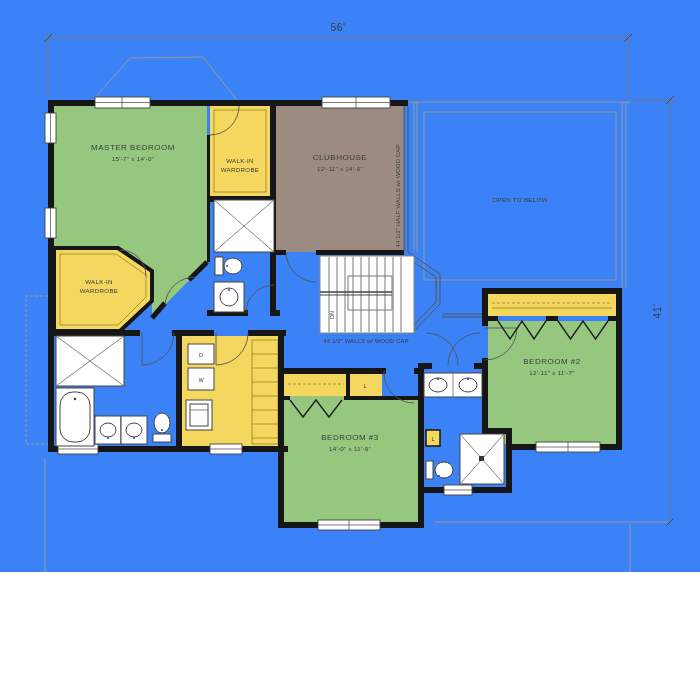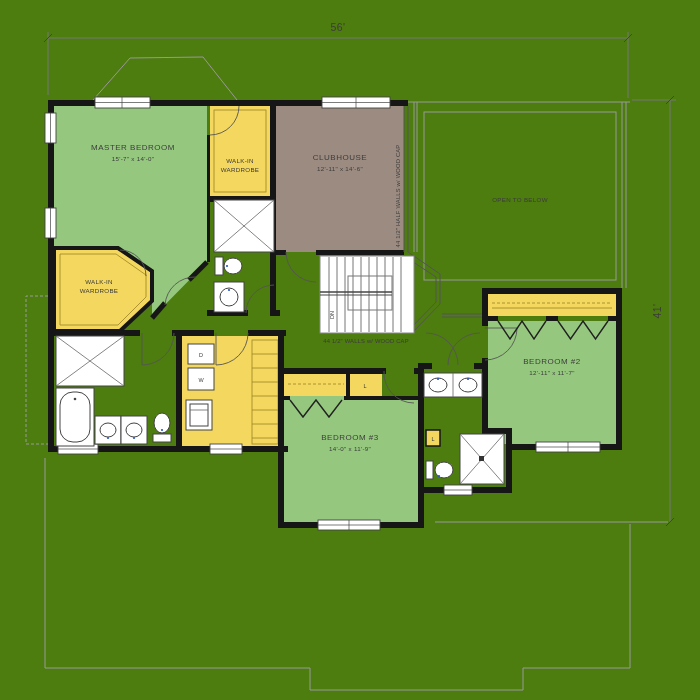--- a/index.html
+++ b/index.html
@@ -1,16 +1,16 @@
 <!DOCTYPE html>
 <html><head>
 <meta charset="utf-8">
 <style>
   html,body{margin:0;padding:0;background:#fff;}
-  .canvas{position:relative;width:700px;height:700px;background:#4d7c0f;overflow:hidden;}
+  .canvas{position:relative;width:700px;height:572px;background:#3b82f6;overflow:hidden;}
   svg{display:block;}
   text{font-family:"Liberation Sans", sans-serif;fill:#3c3c3c;}
   .fs-room{font-size:8px;letter-spacing:.5px;}
   .fs-dim{font-size:6.2px;letter-spacing:.3px;}
   .fs-note{font-size:5.8px;letter-spacing:.2px;}
   .fs-tag{font-size:5.5px;}
   .fs-meas{font-size:10.5px;letter-spacing:.5px;}
   .wall{fill:#161616;}
   .thin{stroke:#999;stroke-width:1;fill:none;}
   .thin2{stroke:#777;stroke-width:1;fill:none;}

